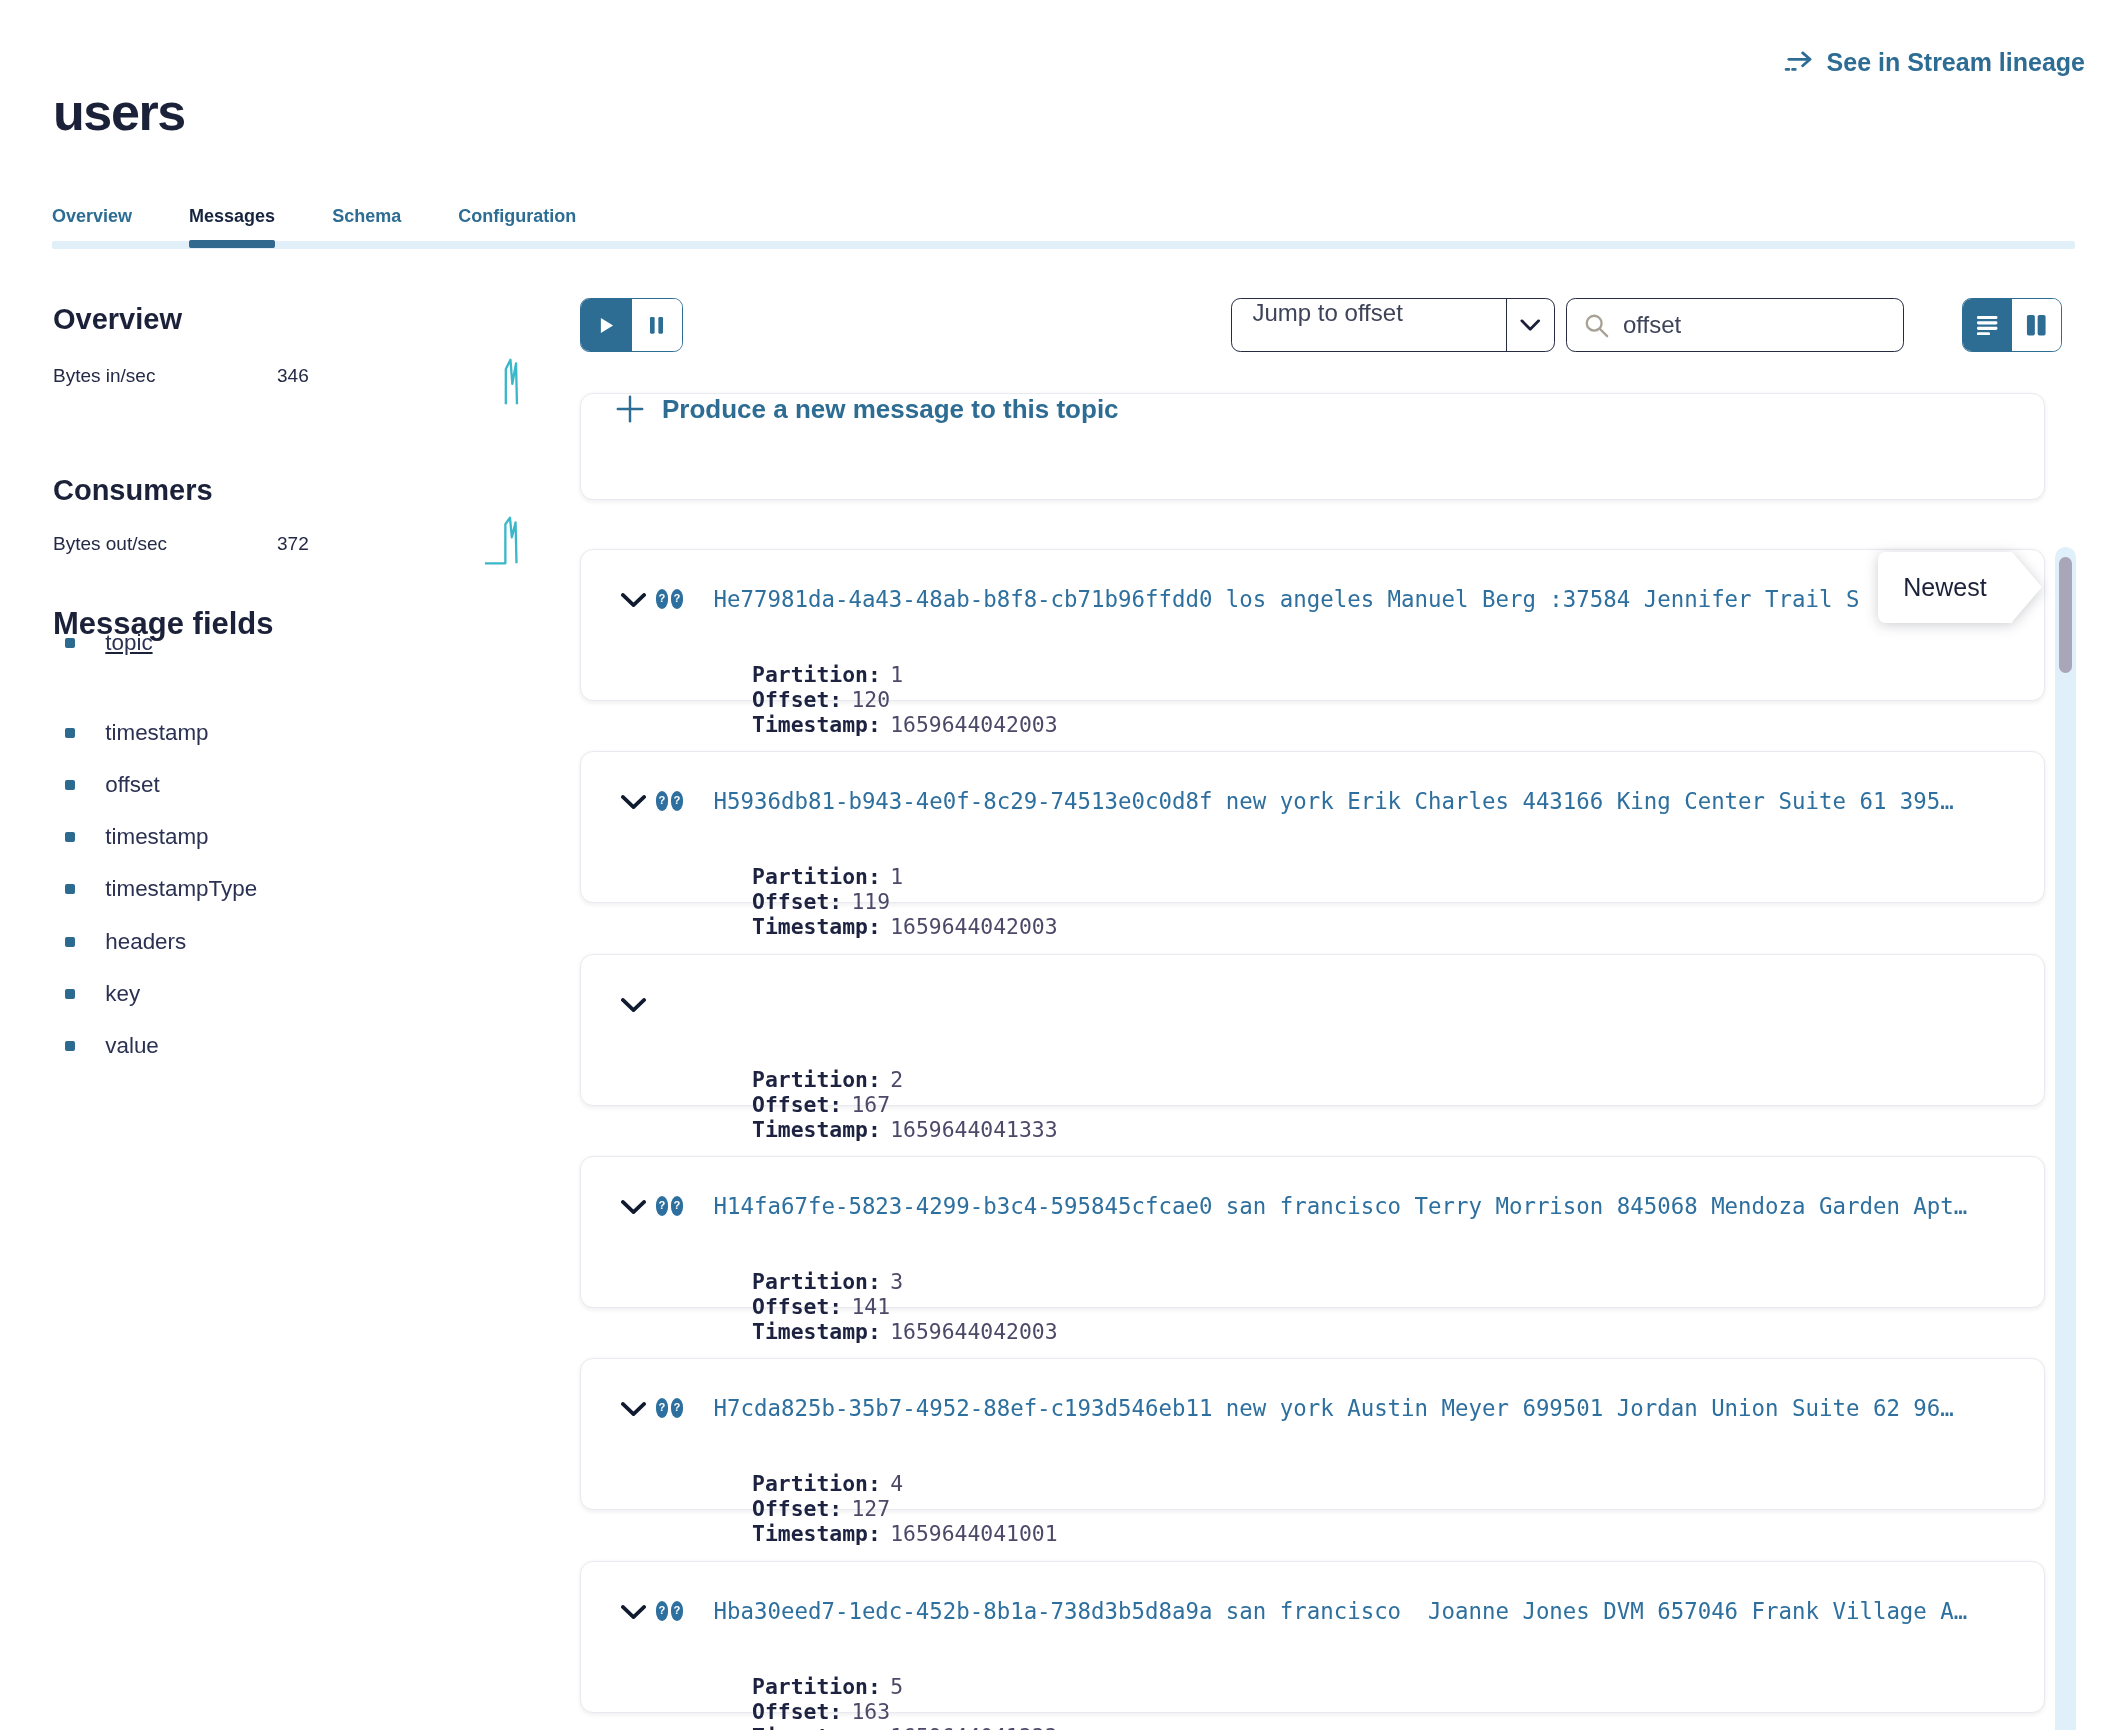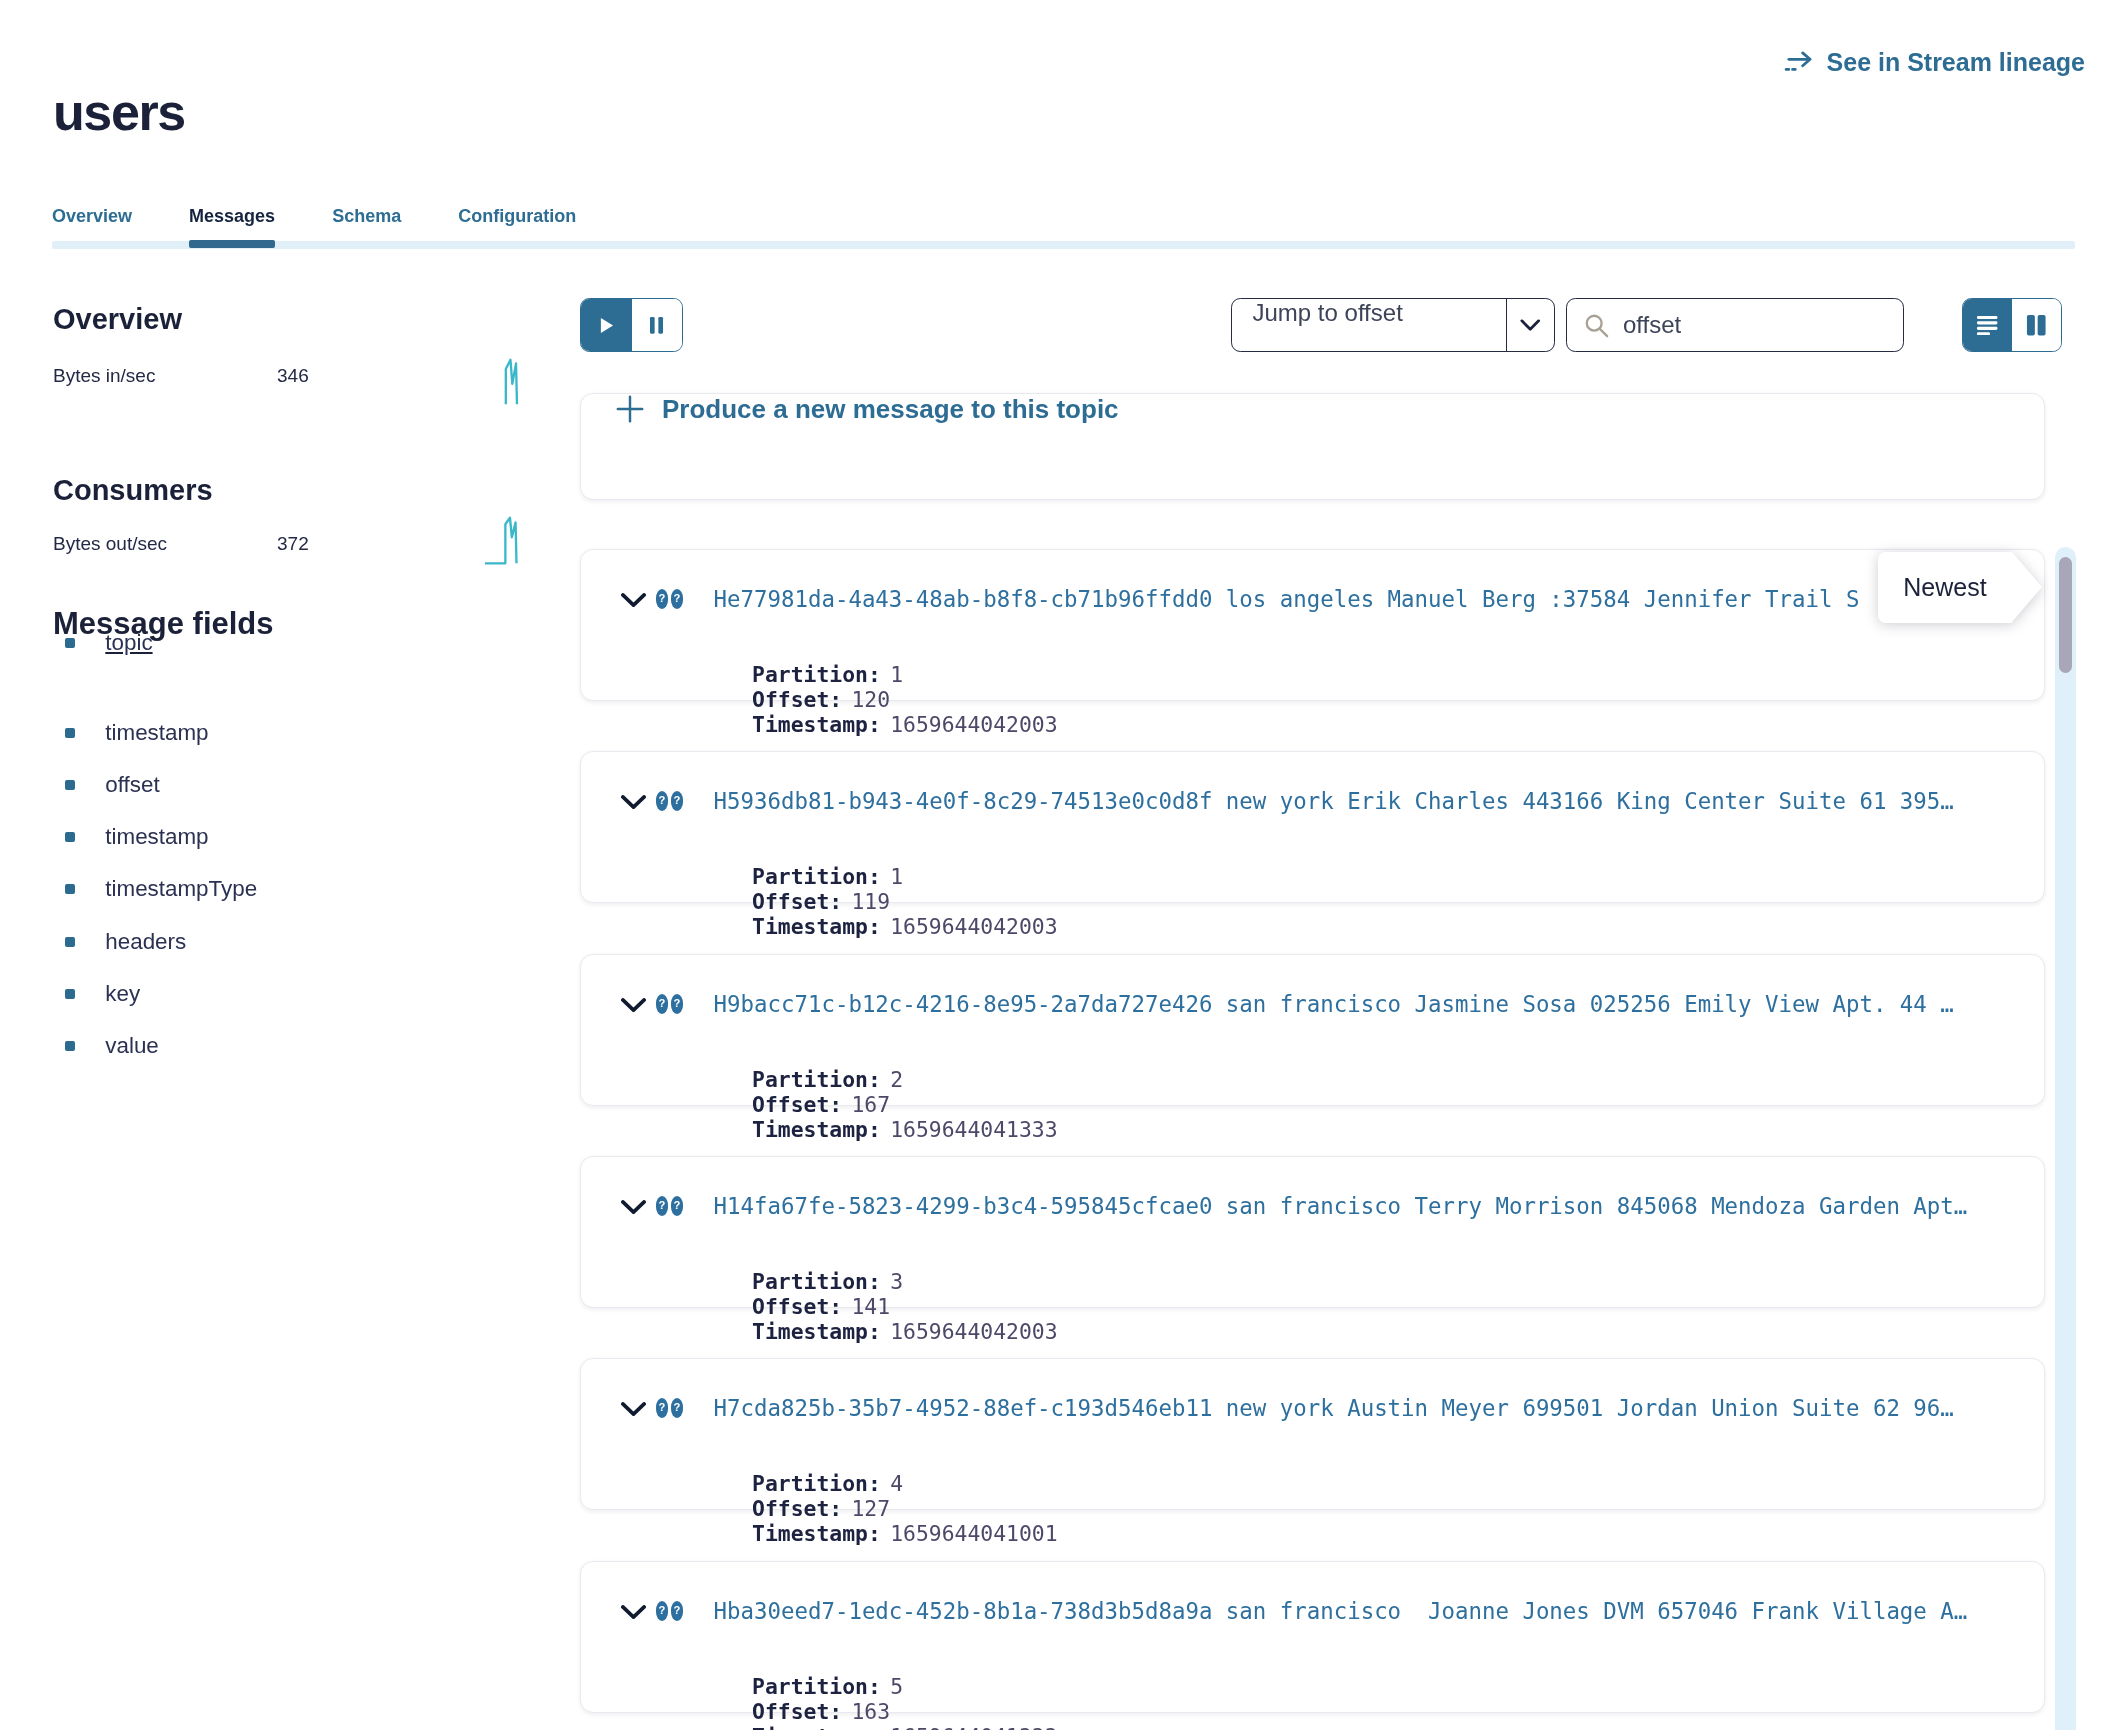--- a/index.html
+++ b/index.html
@@ -255,25 +255,20 @@
         <span class="meta-group"><span class="meta-label">Timestamp:</span><span class="meta-value">1659644042003</span></span>
       </div>
     </div>
 
     <div class="card msg-card" style="top:954px;">
       <span class="msg-chevron">
         <svg width="25" height="15" viewBox="0 0 27 16" fill="none" stroke="#111b30" stroke-width="4" stroke-linecap="round" stroke-linejoin="round">
             <polyline points="2,2 13.5,13 25,2"></polyline>
           </svg>
       </span>
-      <div class="msg-keyline">
-        <span class="nullglyph"></span>
-        <span class="nullglyph"></span>
-        <span class="msg-key">H9bacc71c-b12c-4216-8e95-2a7da727e426 san francisco Jasmine Sosa 025256 Emily View Apt. 44 …</span>
-      </div>
       <div class="msg-meta">
         <span class="meta-group"><span class="meta-label">Partition:</span><span class="meta-value">2</span></span>
         <span class="meta-group"><span class="meta-label">Offset:</span><span class="meta-value">167</span></span>
         <span class="meta-group"><span class="meta-label">Timestamp:</span><span class="meta-value">1659644041333</span></span>
       </div>
     </div>
 
     <div class="card msg-card" style="top:1156px;">
       <span class="msg-chevron">
         <svg width="25" height="15" viewBox="0 0 27 16" fill="none" stroke="#111b30" stroke-width="4" stroke-linecap="round" stroke-linejoin="round">

